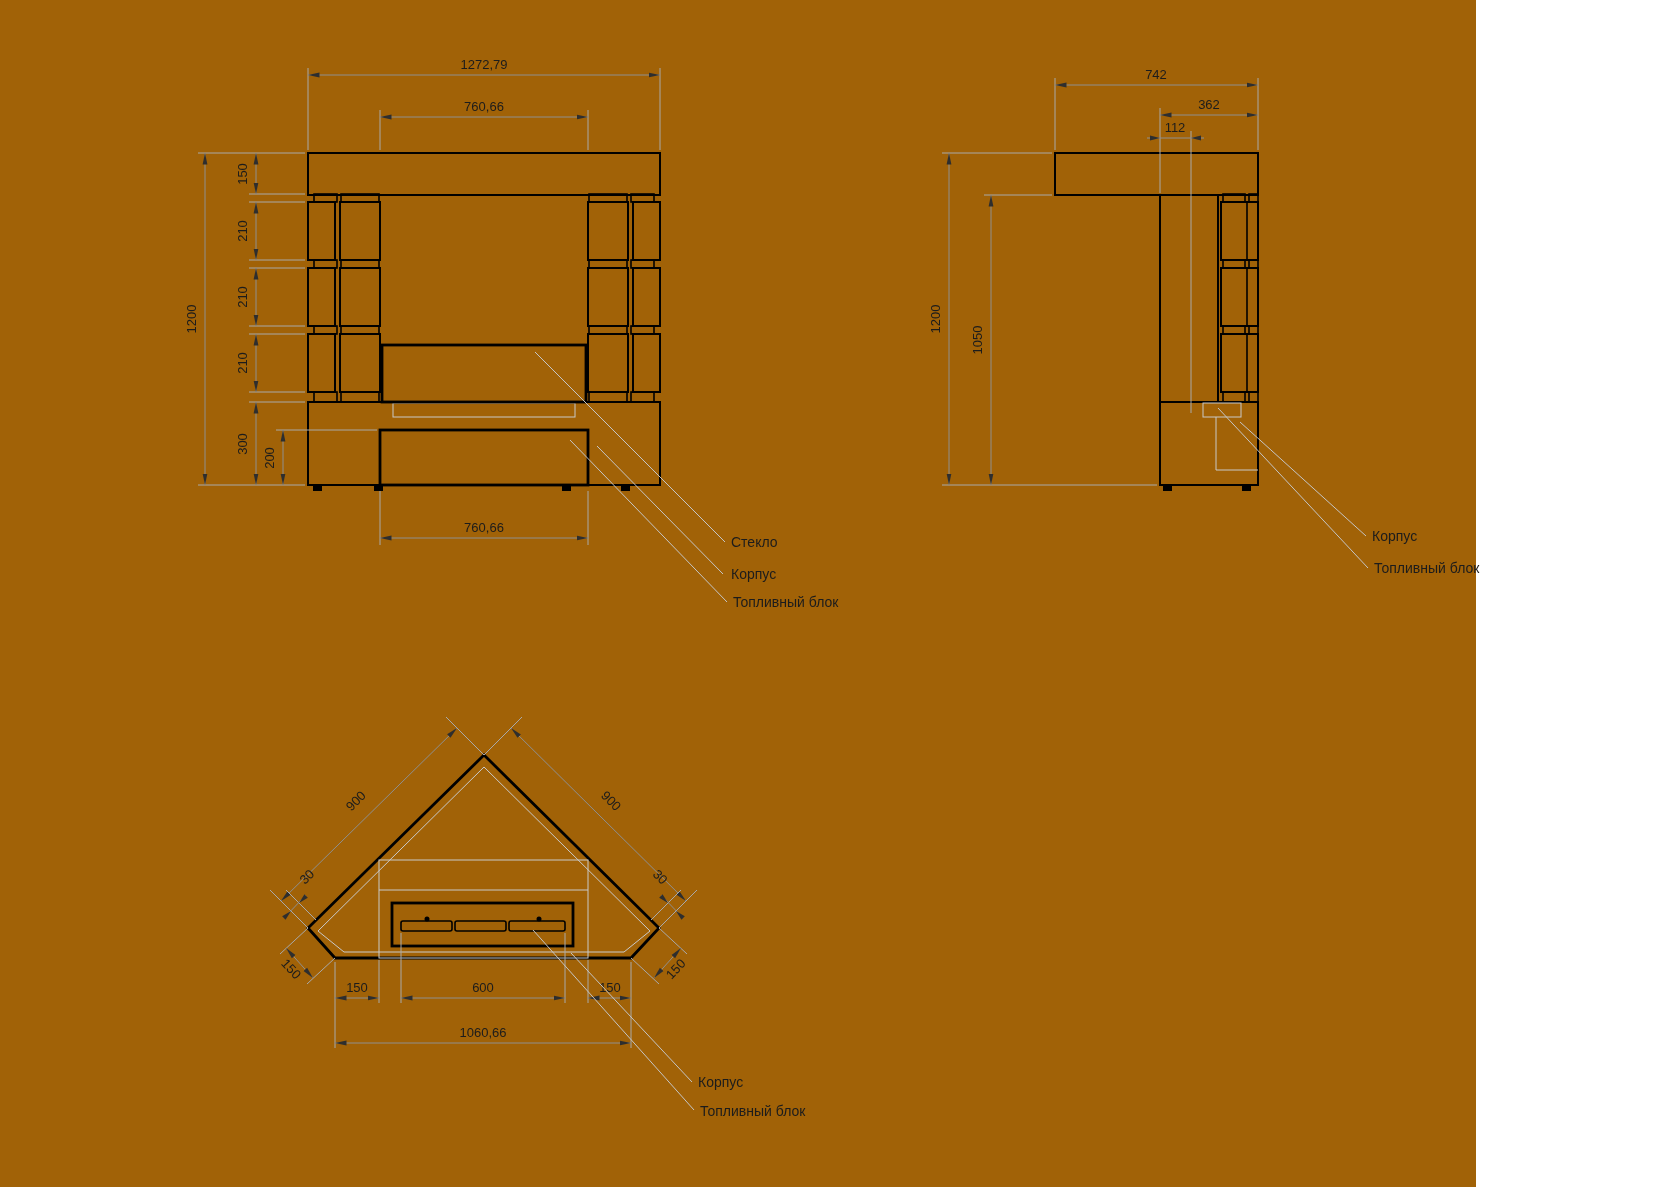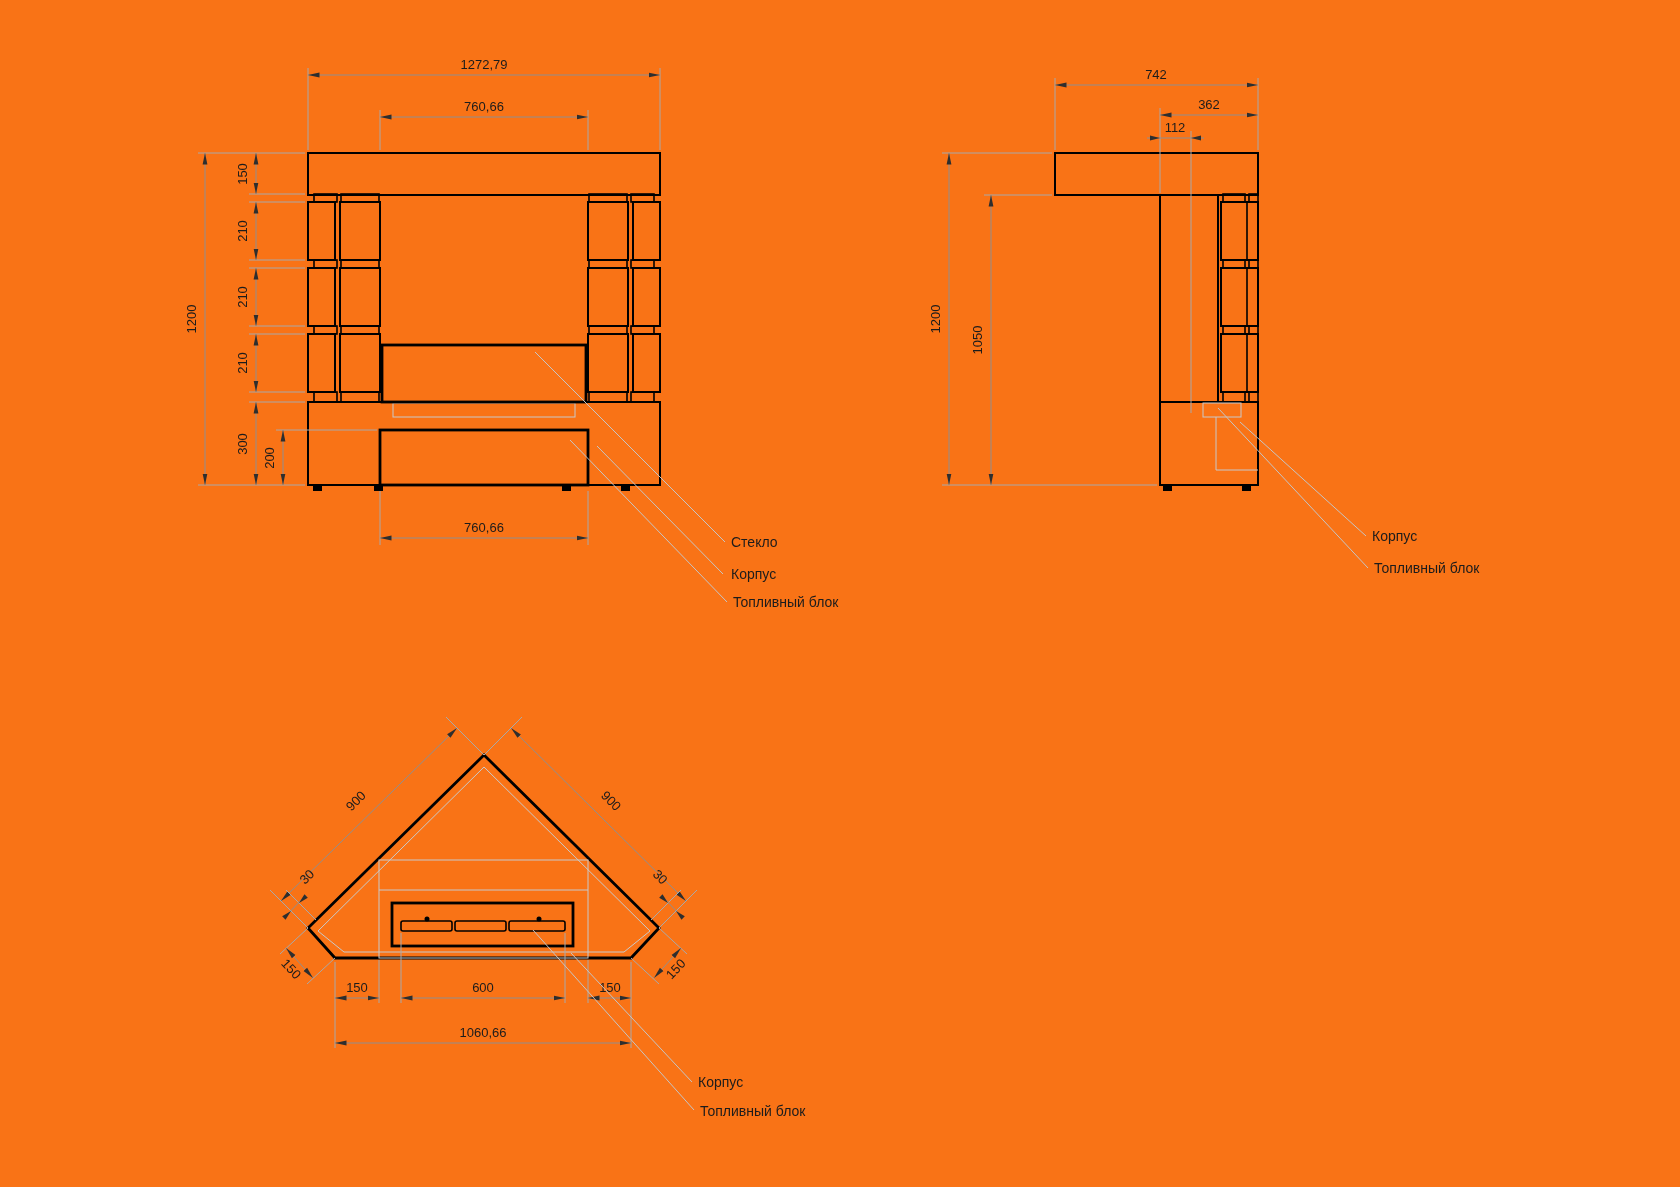--- a/index.html
+++ b/index.html
@@ -1,16 +1,16 @@
 <!DOCTYPE html>
 <html><head>
 <meta charset="utf-8">
 <style>
   html,body { margin:0; padding:0; background:#ffffff; }
-  .canvas { width:1680px; height:1187px; position:relative; background:#f97316; }
+  .canvas { width:1476px; height:1187px; position:relative; background:#a16207; }
   svg { display:block; }
   
   .o   { fill:none; stroke:#000000; stroke-width:2; }
   .ob  { fill:none; stroke:#000000; stroke-width:2.8; }
   .th  { fill:none; stroke:#000000; stroke-width:1.6; }
   .lg  { fill:none; stroke:#c9c9c9; stroke-width:1; }
   .ext { fill:none; stroke:#a9a9a9; stroke-width:1; }
   .dim { fill:none; stroke:#8f8f8f; stroke-width:1; marker-start:url(#as); marker-end:url(#ae); }
   .dimplain { fill:none; stroke:#8f8f8f; stroke-width:1; }
   .ldr { fill:none; stroke:#c5c5c5; stroke-width:1; }

